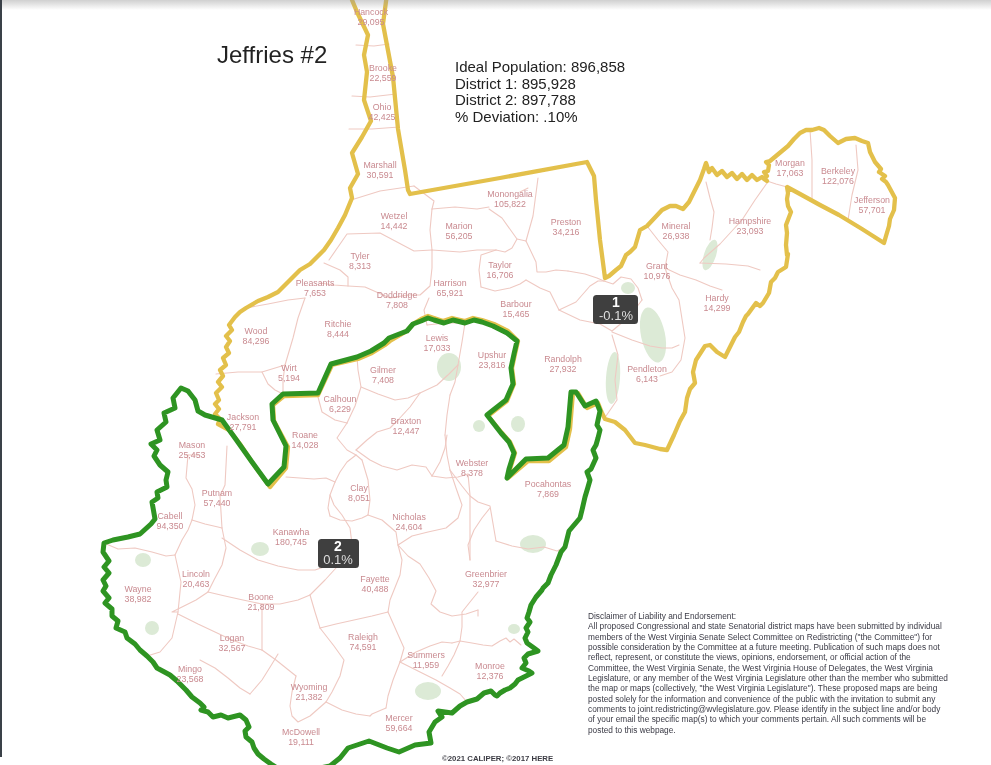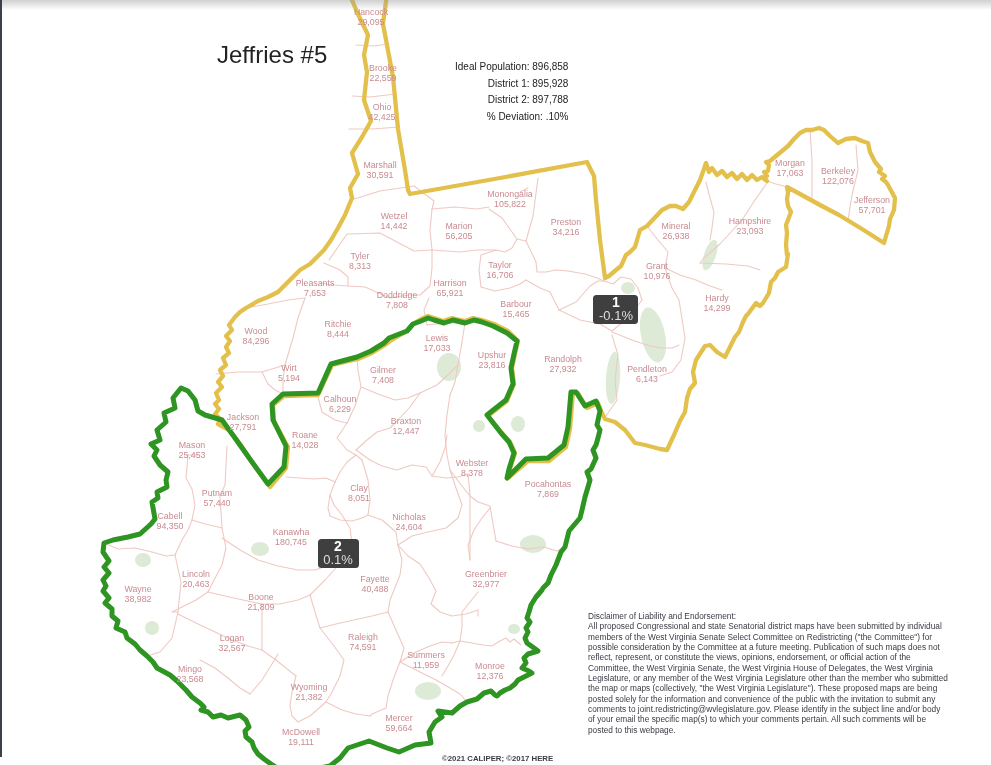--- a/index.html
+++ b/index.html
@@ -255,19 +255,19 @@
 <text x="338" y="551" font-size="14" font-weight="bold" fill="#ffffff">2</text>
 <text x="338" y="564" font-size="13" fill="#dedede">0.1%</text>
 </g>
 </svg>
 </div>
 
 <div style="position:absolute;left:0;top:0;width:991px;height:10px;background:linear-gradient(180deg,rgba(150,150,150,0.45),rgba(255,255,255,0));"></div>
 
 <div style="position:absolute;left:0;top:0;width:2px;height:757px;background:#3a4148;"></div>
 
-<div style="position:absolute;left:217px;top:41px;font-size:24px;color:#222222;">Jeffries #5</div>
-
-<div style="position:absolute;left:455px;top:59px;font-size:10px;line-height:16.7px;color:#222222;text-align:right;">Ideal Population: 896,858<br>District 1: 895,928<br>District 2: 897,788<br>% Deviation: .10%</div>
+<div style="position:absolute;left:217px;top:41px;font-size:24px;color:#222222;">Jeffries #2</div>
+
+<div style="position:absolute;left:455px;top:59px;font-size:15px;line-height:16.7px;color:#222222;">Ideal Population: 896,858<br>District 1: 895,928<br>District 2: 897,788<br>% Deviation: .10%</div>
 
 <div style="position:absolute;left:588px;top:611px;width:372px;font-size:8.3px;line-height:10.35px;color:#3a3a45;">Disclaimer of Liability and Endorsement:<br>All proposed Congressional and state Senatorial district maps have been submitted by individual<br>members of the West Virginia Senate Select Committee on Redistricting ("the Committee") for<br>possible consideration by the Committee at a future meeting. Publication of such maps does not<br>reflect, represent, or constitute the views, opinions, endorsement, or official action of the<br>Committee, the West Virginia Senate, the West Virginia House of Delegates, the West Virginia<br>Legislature, or any member of the West Virginia Legislature other than the member who submitted<br>the map or maps (collectively, "the West Virginia Legislature"). These proposed maps are being<br>posted solely for the information and convenience of the public with the invitation to submit any<br>comments to joint.redistricting@wvlegislature.gov. Please identify in the subject line and/or body<br>of your email the specific map(s) to which your comments pertain. All such comments will be<br>posted to this webpage.</div>
 
 <div style="position:absolute;left:442px;top:754px;font-size:7.8px;font-weight:bold;color:#3c3c44;">©2021 CALIPER; ©2017 HERE</div>
 
 </body></html>

